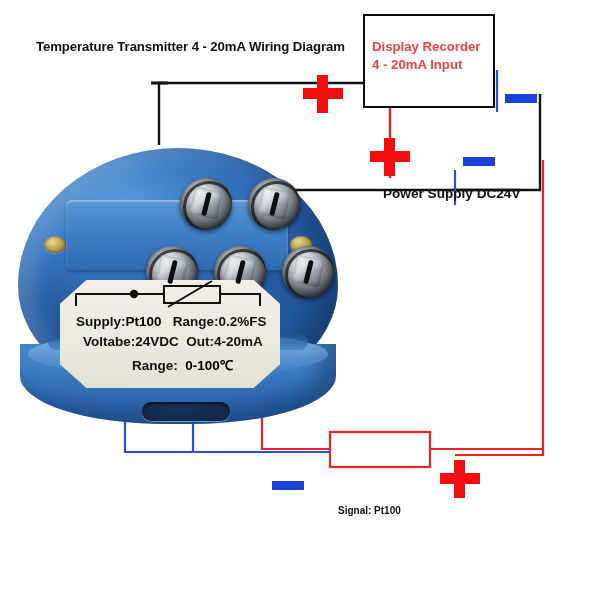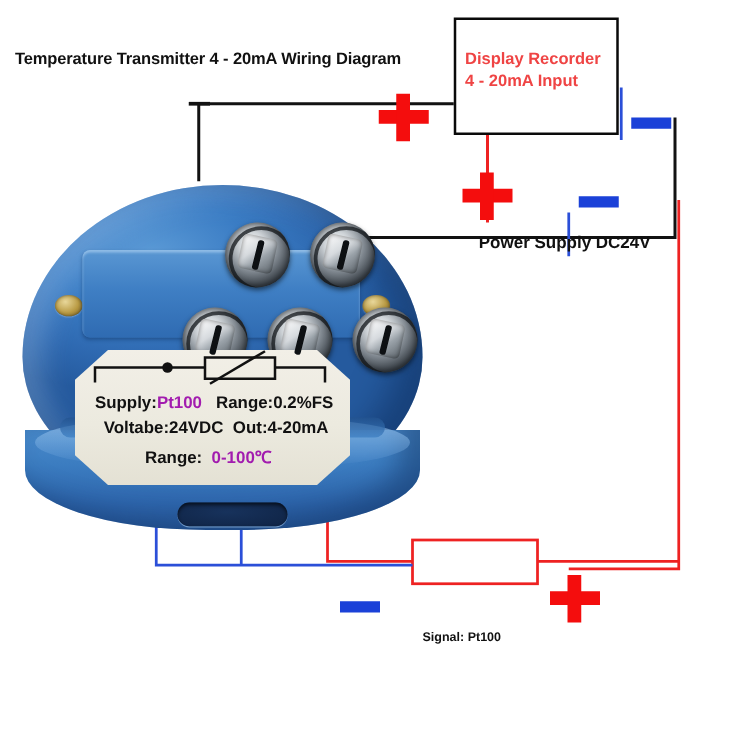--- a/index.html
+++ b/index.html
@@ -5,21 +5,21 @@
   html,body{margin:0;padding:0;}
   body{
     width:600px;height:600px;background:#ffffff;
     font-family:"Liberation Sans", sans-serif;
     overflow:hidden;position:relative;
   }
   #stage{position:absolute;left:0;top:0;width:600px;height:600px;}
   #wires{position:absolute;left:0;top:0;width:600px;height:600px;}
 
   .lbl{position:absolute;font-weight:bold;color:#111;white-space:pre;}
-  #title-label{left:12px;top:39px;font-size:13.2px;letter-spacing:-0.1px;}
+  #title-label{left:36px;top:39px;font-size:13.2px;letter-spacing:-0.1px;}
   #recorder-box{
     position:absolute;left:363px;top:14px;width:132px;height:94px;
     border:2px solid #0a0a0a;background:#ffffff;box-sizing:border-box;
   }
   #recorder-text{
     position:absolute;left:372px;top:38px;width:130px;
     font-size:13.2px;line-height:18px;font-weight:bold;color:#ef4444;
   }
   #power-label{left:383px;top:186px;font-size:13.6px;text-align:center;}
   #signal-label{left:338px;top:505px;font-size:10px;}
@@ -101,22 +101,22 @@
   #speclabel{
     position:absolute;left:60px;top:280px;width:220px;height:108px;
     background:linear-gradient(180deg,#f2efe7 0%,#eceadf 55%,#e4e1d4 100%);
     clip-path:polygon(12% 0,88% 0,100% 22%,100% 78%,88% 100%,12% 100%,0 78%,0 22%);
     box-shadow:0 1px 3px rgba(0,0,0,.25);
   }
   #specsvg{position:absolute;left:60px;top:280px;width:220px;height:48px;}
   .spectxt{position:absolute;font-weight:bold;color:#111;font-size:13.5px;white-space:pre;}
   #spec-l1{left:76px;top:314px;}
   #spec-l2{left:83px;top:334px;}
-  #spec-l3{left:116px;top:356px;}
-  .red{color:#a21caf;margin-top:40px;}
+  #spec-l3{left:132px;top:356px;}
+  .red{color:#000000;margin-top:40px;}
 
   
   .plus{position:absolute;}
   .plus i{position:absolute;background:#f40d0d;display:block;}
   .plus .h{left:0;top:13px;width:40px;height:11px;}
   .plus .v{left:14px;top:0;width:11px;height:38px;}
   .minus{position:absolute;width:32px;height:9px;background:#1b41d8;}
   #plus-rec{left:303px;top:75px;}
   #plus-pwr{left:370px;top:138px;}
   #plus-sig{left:440px;top:460px;}

